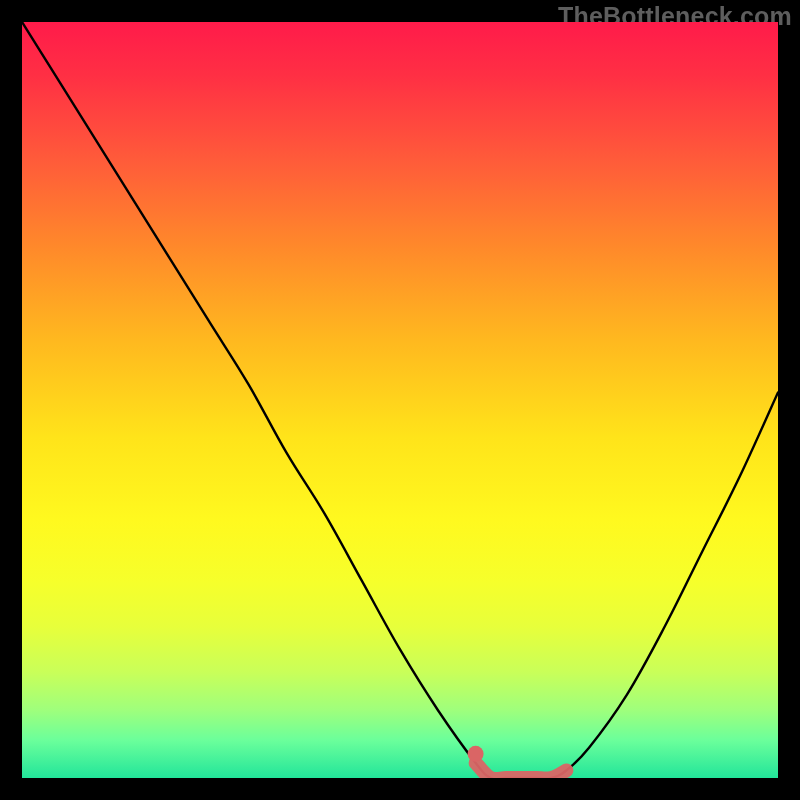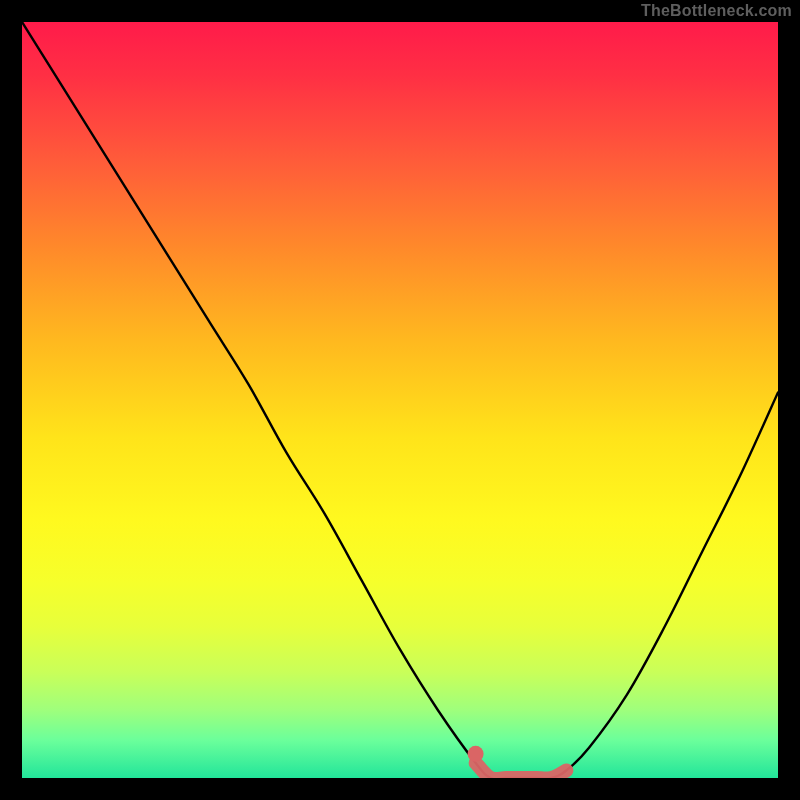--- a/index.html
+++ b/index.html
@@ -46,21 +46,21 @@
   }
   svg.curve {
     position: absolute;
     left: 0; top: 0; width: 756px; height: 756px;
   }
   .watermark {
     position: absolute;
     top: 2px;
     right: 8px;
     font-family: Arial, Helvetica, sans-serif;
-    font-size: 16px;
+    font-size: 25px;
     font-weight: 600;
     color: #5e5e5e;
     letter-spacing: 0.2px;
   }
 </style>
 </head>
 <body>
 
 <div class="stage">
   <div class="watermark">TheBottleneck.com</div>

